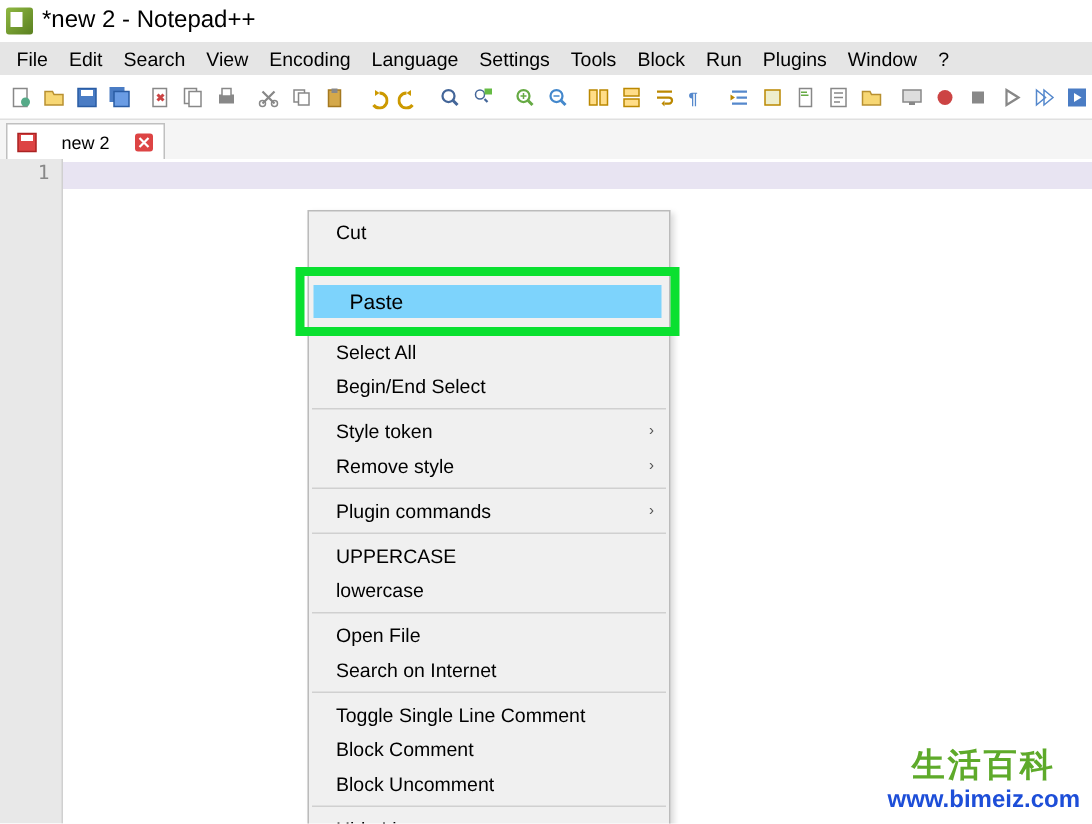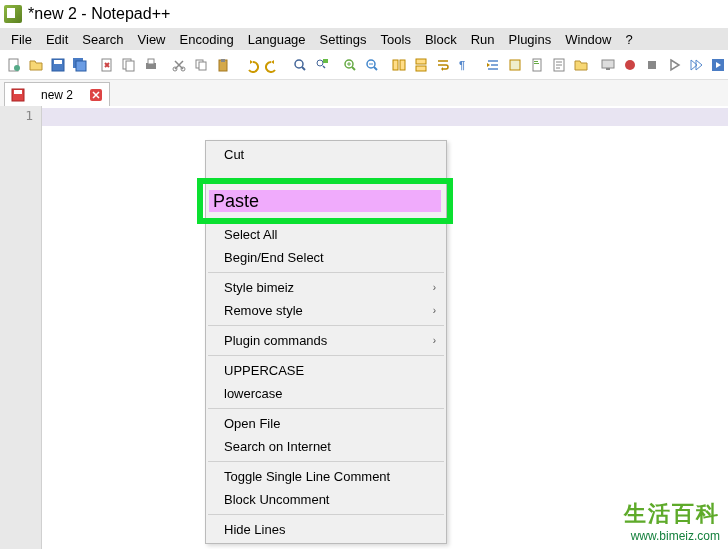--- a/index.html
+++ b/index.html
@@ -29,25 +29,25 @@
     .line-num { text-align: right; padding-right: 8px; font-size: 13px; color: #888; font-family: Consolas, monospace; }
     .editor { flex: 1; background: #fff; position: relative; }
     .current-line { position: absolute; top: 2px; left: 0; right: 0; height: 18px; background: #e8e4f2; }
     
     .context-menu { position: absolute; top: 140px; left: 205px; width: 242px; background: #f0f0f0; border: 1px solid #bbb; box-shadow: 2px 2px 4px rgba(0,0,0,0.15); z-index: 100; padding: 2px 0; }
     .ctx-item { height: 23px; display: flex; align-items: center; padding-left: 18px; font-size: 13px; position: relative; }
     .ctx-sep { height: 1px; background: #d0d0d0; margin: 3px 2px; }
     .ctx-arrow { position: absolute; right: 10px; font-size: 10px; color: #555; }
     
     .highlight-box { position: absolute; top: 178px; left: 197px; width: 256px; height: 46px; border: 6px solid #0ae030; z-index: 101; pointer-events: none; background: transparent; }
-    .highlight-inner { position: absolute; top: 6px; left: 6px; right: 6px; bottom: 6px; background: #f0abfc; display: flex; align-items: center; padding-left: 4px; font-size: 18px; }
+    .highlight-inner { position: absolute; top: 6px; left: 6px; right: 6px; bottom: 6px; background: #7dd3fc; display: flex; align-items: center; padding-left: 24px; font-size: 14px; }
     
     .watermark { position: absolute; bottom: 6px; right: 8px; z-index: 200; text-align: right; }
     .wm-top { font-size: 22px; font-weight: bold; color: #5eaa2a; letter-spacing: 2px; text-shadow: 1px 1px 0 #fff; font-family: "SimHei", sans-serif; text-align: center; }
-    .wm-url { font-size: 12px; color: #15803d; font-weight: normal; }
+    .wm-url { font-size: 16px; color: #1d4ed8; font-weight: bold; }
   </style>
 </head>
 <body>
 
 <div class="titlebar">
   <div class="app-icon"></div>
   <span class="title-text">*new 2 - Notepad++</span>
 </div>
 
 <div class="menubar">
@@ -285,40 +285,41 @@
 </div>
 
 <div class="context-menu">
   <div class="ctx-item">Cut</div>
   <div style="height:50px"></div>
   <div class="ctx-sep"></div>
   <div class="ctx-item">Select All</div>
   <div class="ctx-item">Begin/End Select</div>
   <div class="ctx-sep"></div>
   <div class="ctx-item">
-      <span>Style bimeiz</span>
+      <span>Style token</span>
       <span class="ctx-arrow">›</span>
     </div>
   <div class="ctx-item">
       <span>Remove style</span>
       <span class="ctx-arrow">›</span>
     </div>
   <div class="ctx-sep"></div>
   <div class="ctx-item">
       <span>Plugin commands</span>
       <span class="ctx-arrow">›</span>
     </div>
   <div class="ctx-sep"></div>
   <div class="ctx-item">UPPERCASE</div>
   <div class="ctx-item">lowercase</div>
   <div class="ctx-sep"></div>
   <div class="ctx-item">Open File</div>
   <div class="ctx-item">Search on Internet</div>
   <div class="ctx-sep"></div>
   <div class="ctx-item">Toggle Single Line Comment</div>
+  <div class="ctx-item">Block Comment</div>
   <div class="ctx-item">Block Uncomment</div>
   <div class="ctx-sep"></div>
   <div class="ctx-item">Hide Lines</div>
 </div>
 
 <div class="highlight-box">
   <div class="highlight-inner">Paste</div>
 </div>
 
 <div class="watermark">

